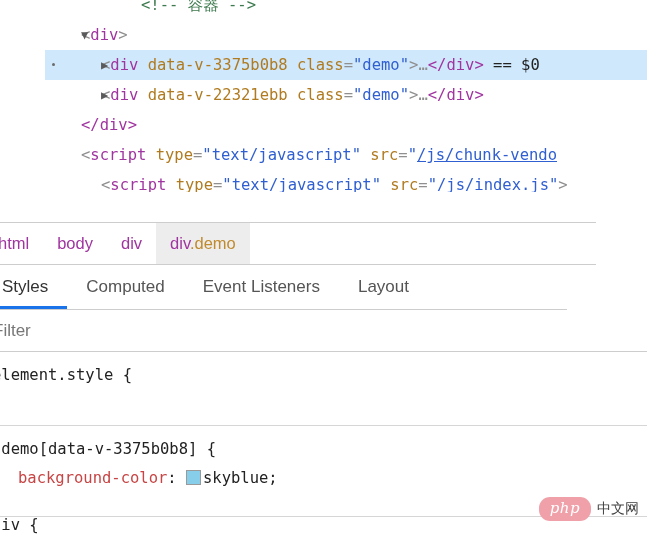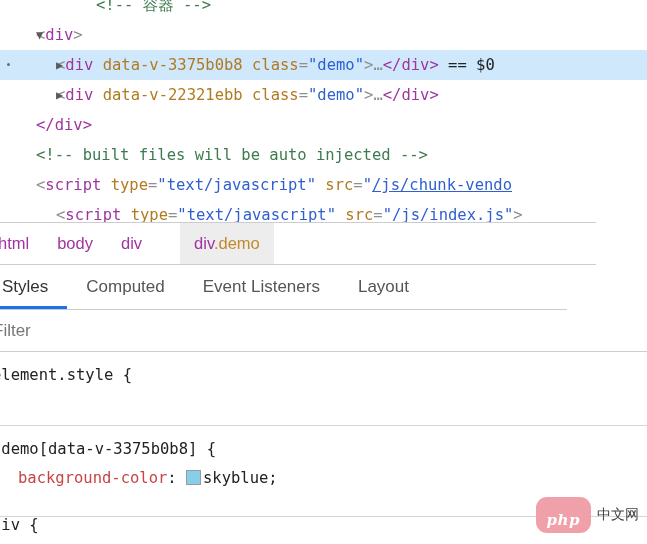--- a/index.html
+++ b/index.html
@@ -29,20 +29,21 @@
     line-height: 30px;
     white-space: nowrap;
   }
   .dom-row {
     position: relative;
     height: 30px;
     line-height: 30px;
     padding-left: 56px;
     white-space: nowrap;
     color: #222222;
+    margin-left: 45px;
   }
   .dom-row.selected {
     background: #cfe8fc;
   }
   .dom-row.indent-1 { padding-left: 36px; }
   .dom-row.indent-2 { padding-left: 56px; }
 
   .twisty {
     position: absolute;
     font-size: 12px;
@@ -118,21 +119,20 @@
   .crumb {
     padding: 0 14px;
     height: 43px;
     line-height: 43px;
     color: #a034a0;
     white-space: nowrap;
   }
   .crumb.first { margin-left: -16px; }
   .crumb.active {
     background: #ededed;
-    margin-left: 24px;
   }
   .crumb .cls { color: #c08a2e; }
 
   
   #tab-bar {
     position: absolute;
     left: 0;
     top: 265px;
     width: 567px;
     height: 45px;
@@ -250,24 +250,24 @@
     display: flex;
     align-items: center;
     gap: 6px;
     z-index: 20;
   }
   #watermark .php-badge {
     background: #f0a0a8;
     color: #ffffff;
     font-family: "DejaVu Serif", serif;
     font-style: italic;
-    font-weight: bold;
+    font-weight: normal;
     font-size: 15px;
     line-height: 1;
-    padding: 16px 11px 5px 11px;
+    padding: 4px 11px 5px 11px;
     border-radius: 11px;
     letter-spacing: 0.5px;
   }
   #watermark .cn-text {
     font-family: "DejaVu Sans", sans-serif;
     font-size: 14px;
     color: #404040;
   }
 </style>
 </head>
@@ -291,23 +291,20 @@
   </div>
 
   <div class="dom-row indent-2">
     <span class="twisty closed">▶</span><span class="tok-punct">&lt;</span><span class="tok-tag">div</span><span>&nbsp;</span><span class="tok-attr">data-v-22321ebb</span><span>&nbsp;</span><span class="tok-attr">class</span><span class="tok-eq">=</span><span class="tok-val">"demo"</span><span class="tok-punct">&gt;</span><span class="tok-ellipsis">…</span><span class="tok-tag">&lt;/div&gt;</span>
   </div>
 
   <div class="dom-row indent-1">
     <span class="tok-tag">&lt;/div&gt;</span>
   </div>
 
-  <div class="dom-row indent-1">
-    <span class="tok-comment">&lt;!-- built files will be auto injected --&gt;</span>
-  </div>
 
   <div class="dom-row indent-1">
     <span class="tok-punct">&lt;</span><span class="tok-tag">script</span><span>&nbsp;</span><span class="tok-attr">type</span><span class="tok-eq">=</span><span class="tok-val">"text/javascript"</span><span>&nbsp;</span><span class="tok-attr">src</span><span class="tok-eq">=</span><span class="tok-val">"</span><span class="tok-link">/js/chunk-vendo</span>
   </div>
 
   <div class="dom-row row-bottom-clip">
     <span class="inner">
       <span class="tok-punct">&lt;</span><span class="tok-tag">script</span><span>&nbsp;</span><span class="tok-attr">type</span><span class="tok-eq">=</span><span class="tok-val">"text/javascript"</span><span>&nbsp;</span><span class="tok-attr">src</span><span class="tok-eq">=</span><span class="tok-val">"/js/index.js"</span><span class="tok-punct">&gt;</span>
     </span>
   </div>

